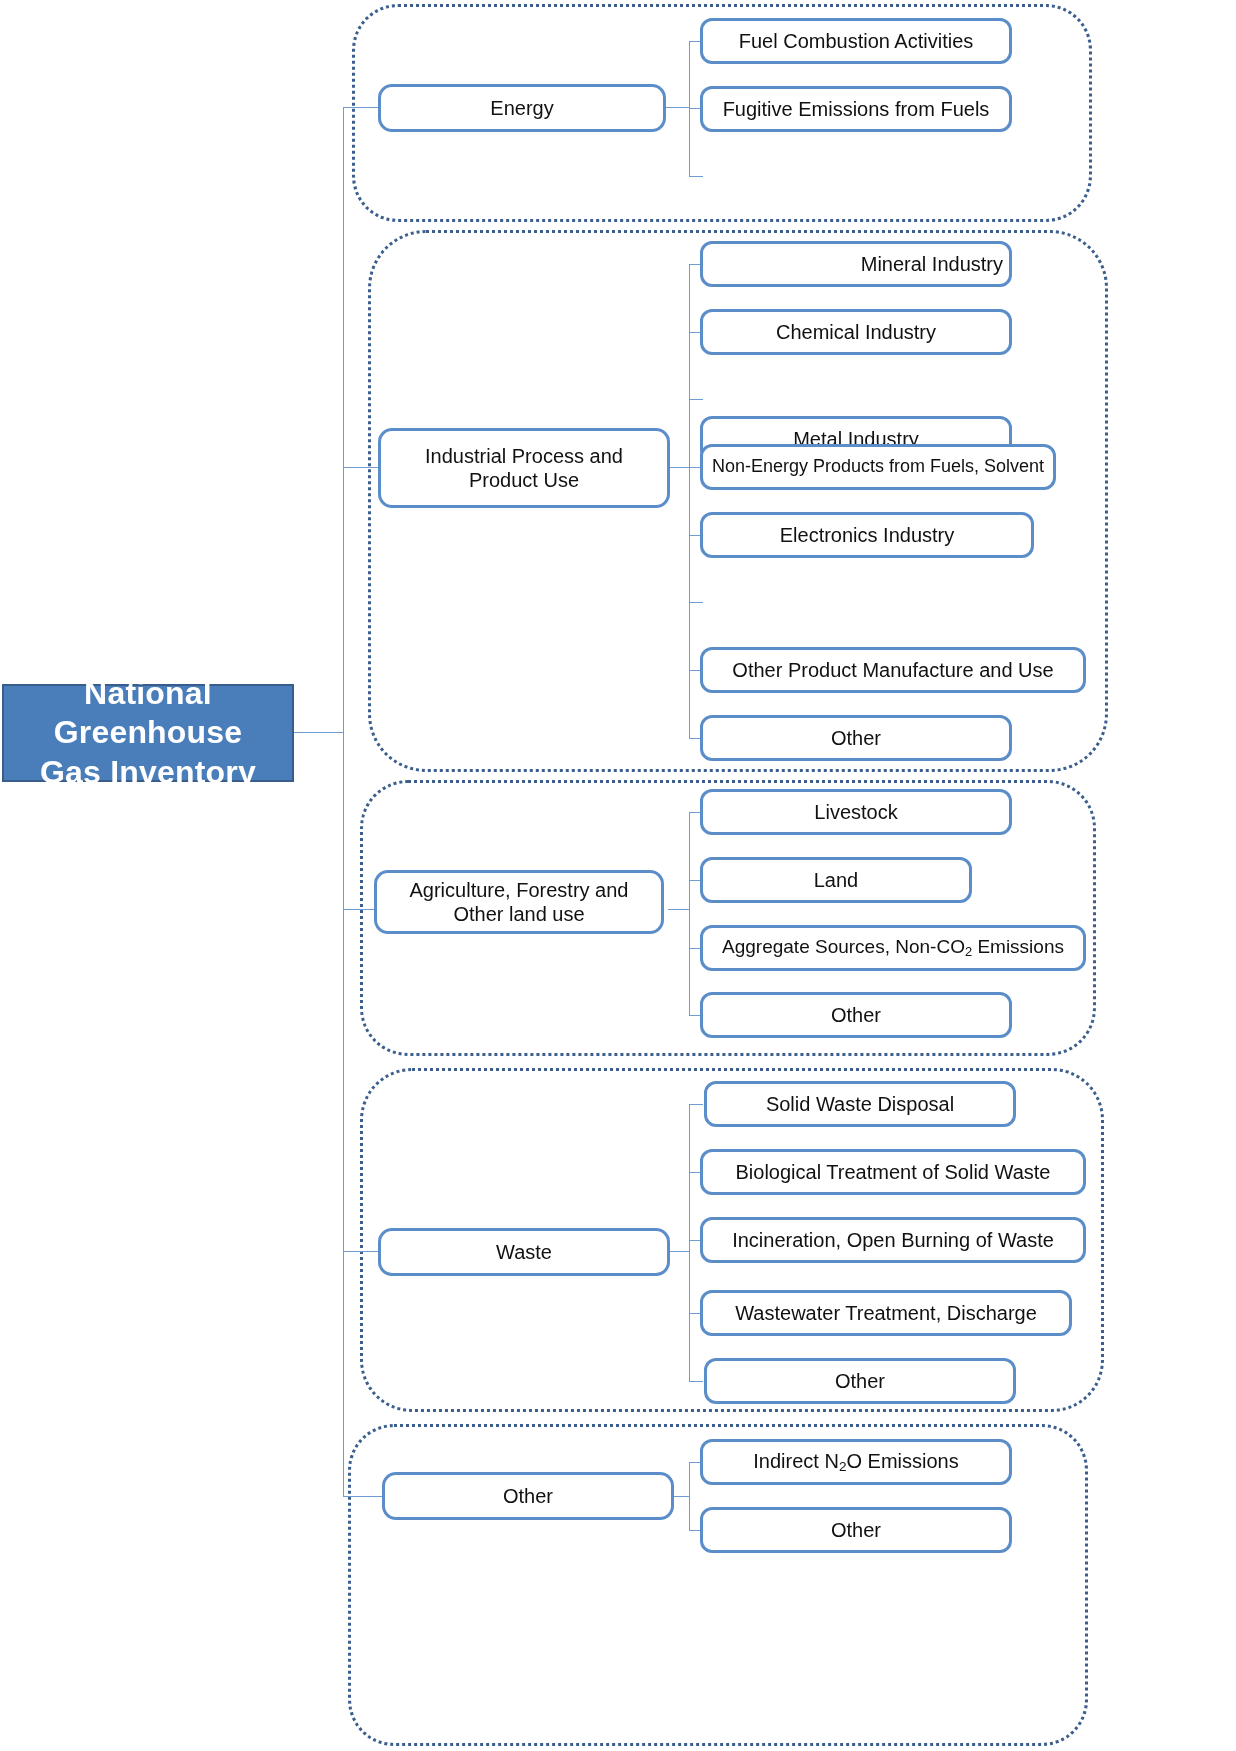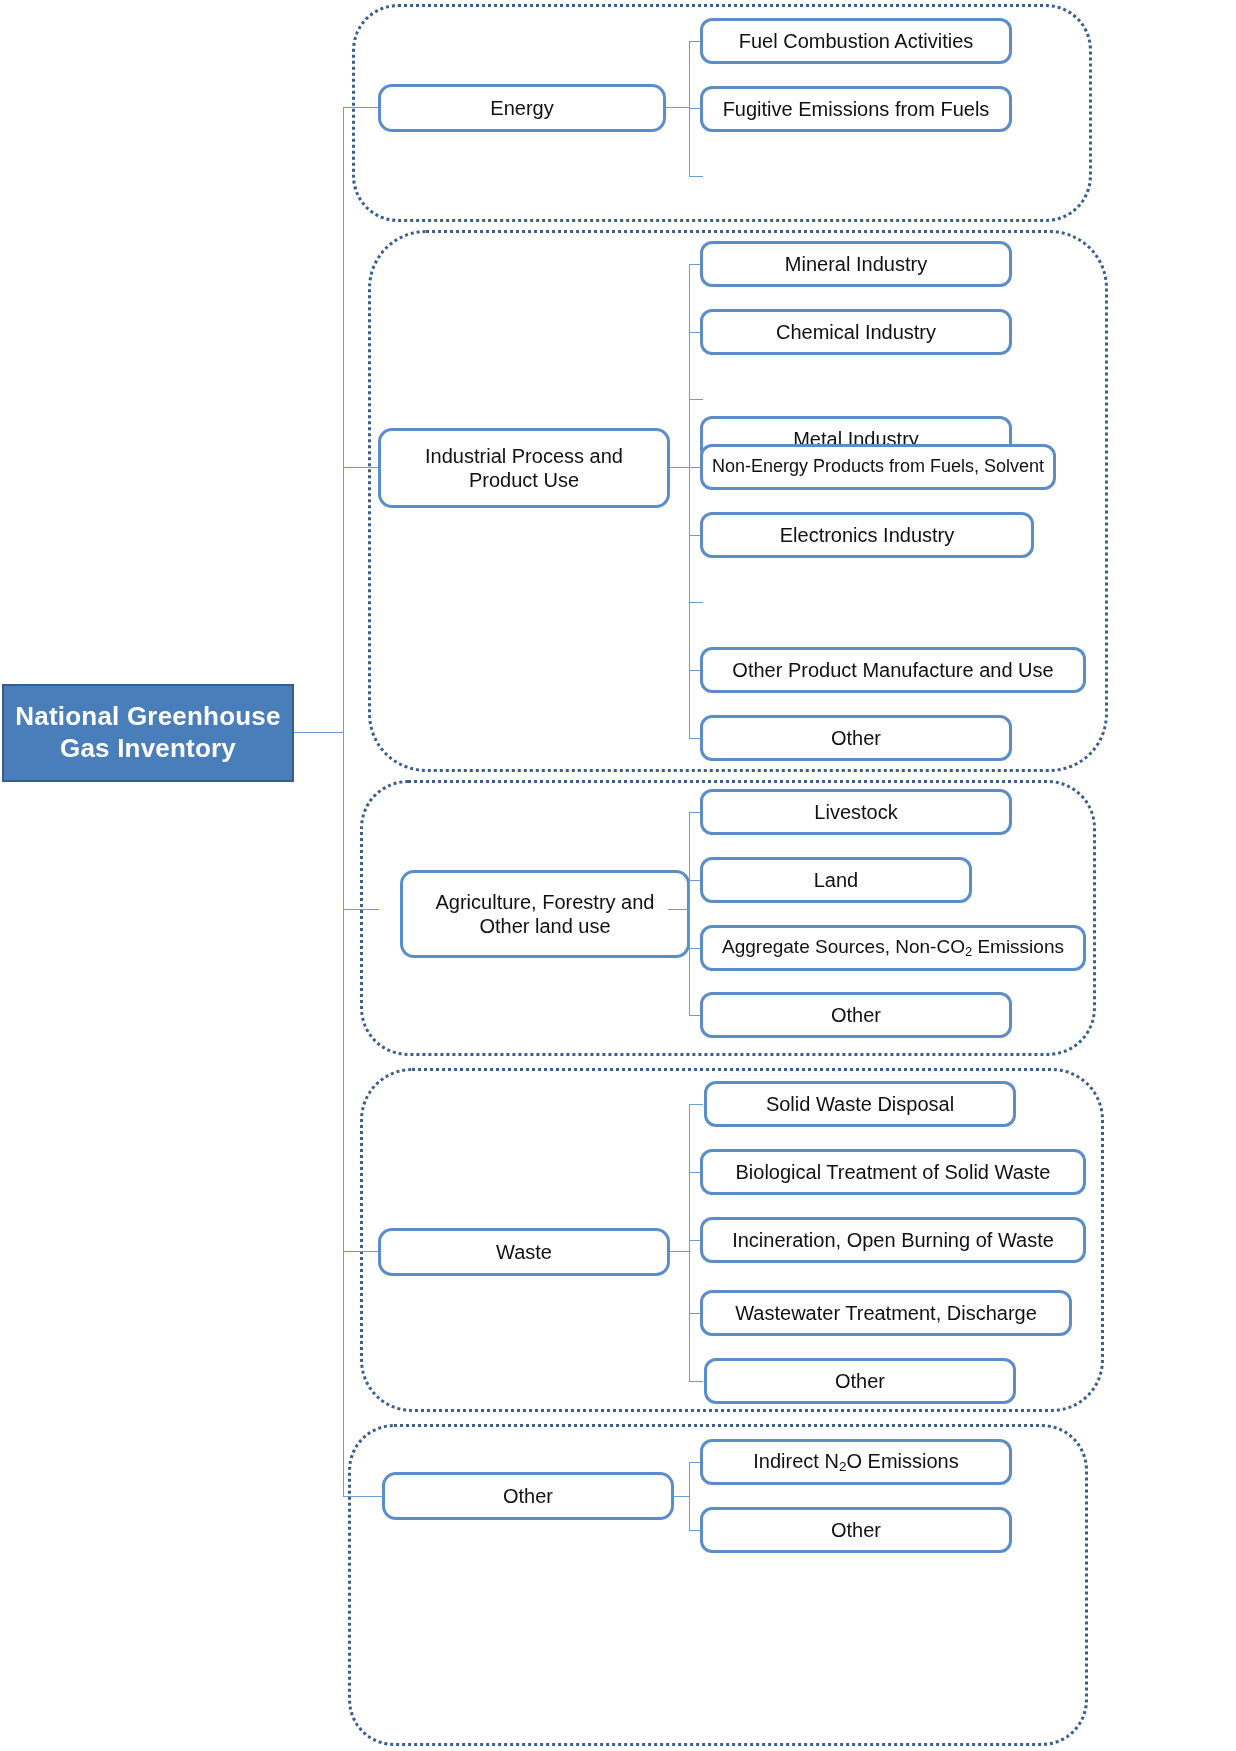--- a/index.html
+++ b/index.html
@@ -16,21 +16,21 @@
     background: #ffffff;
   }
 
   
   .root-node {
     position: absolute;
     background: #4A7EBB;
     border: 2px solid #385D8A;
     color: #ffffff;
     font-weight: bold;
-    font-size: 26px;
+    font-size: 32px;
     line-height: 1.22;
     display: flex;
     align-items: center;
     justify-content: center;
     text-align: center;
     letter-spacing: 0.2px;
   }
 
   
   .group-box {
@@ -129,21 +129,21 @@
   <div class="conn-v thin-v" style="left:689px; top:264px; height:474px;"></div>
   <div class="conn-h thin-h" style="left:689px; top:264px; width:14px;"></div>
   <div class="conn-h thin-h" style="left:689px; top:332px; width:14px;"></div>
   <div class="conn-h thin-h" style="left:689px; top:399px; width:14px;"></div>
   <div class="conn-h thin-h" style="left:689px; top:467px; width:14px;"></div>
   <div class="conn-h thin-h" style="left:689px; top:535px; width:14px;"></div>
   <div class="conn-h thin-h" style="left:689px; top:602px; width:14px;"></div>
   <div class="conn-h thin-h" style="left:689px; top:670px; width:14px;"></div>
   <div class="conn-h thin-h" style="left:689px; top:738px; width:14px;"></div>
 
-  <div class="node" style="left:700px; top:241px; width:312px; height:46px;">
+  <div class="node" style="left:700px; top:241px; width:312px; height:46px;justify-content:flex-end;">
     <span>Mineral Industry</span>
   </div>
   <div class="node" style="left:700px; top:309px; width:312px; height:46px;">
     <span>Chemical Industry</span>
   </div>
   <div class="node" style="left:700px; top:376px; width:312px; height:46px;margin-top:40px;">
     <span>Metal Industry</span>
   </div>
   <div class="node" style="left:700px; top:444px; width:356px; height:46px; font-size:18px;">
     <span>Non-Energy Products from Fuels, Solvent</span>
@@ -151,21 +151,21 @@
   <div class="node" style="left:700px; top:512px; width:334px; height:46px;">
     <span>Electronics Industry</span>
   </div>
   <div class="node" style="left:700px; top:647px; width:386px; height:46px;">
     <span>Other Product Manufacture and Use</span>
   </div>
   <div class="node" style="left:700px; top:715px; width:312px; height:46px;">
     <span>Other</span>
   </div>
 
-  <div class="node lvl2 two-line" style="left:400px; top:870px; width:290px; height:88px;align-items:center;">
+  <div class="node lvl2 two-line" style="left:374px; top:870px; width:290px; height:64px;align-items:center;">
     <div>
       <div>Agriculture, Forestry and</div>
       <div>Other land use</div>
     </div>
   </div>
   <div class="conn-h thin-h" style="left:668px; top:909px; width:22px;"></div>
   <div class="conn-v thin-v" style="left:689px; top:812px; height:203px;"></div>
   <div class="conn-h thin-h" style="left:689px; top:812px; width:14px;"></div>
   <div class="conn-h thin-h" style="left:689px; top:880px; width:14px;"></div>
   <div class="conn-h thin-h" style="left:689px; top:948px; width:14px;"></div>

